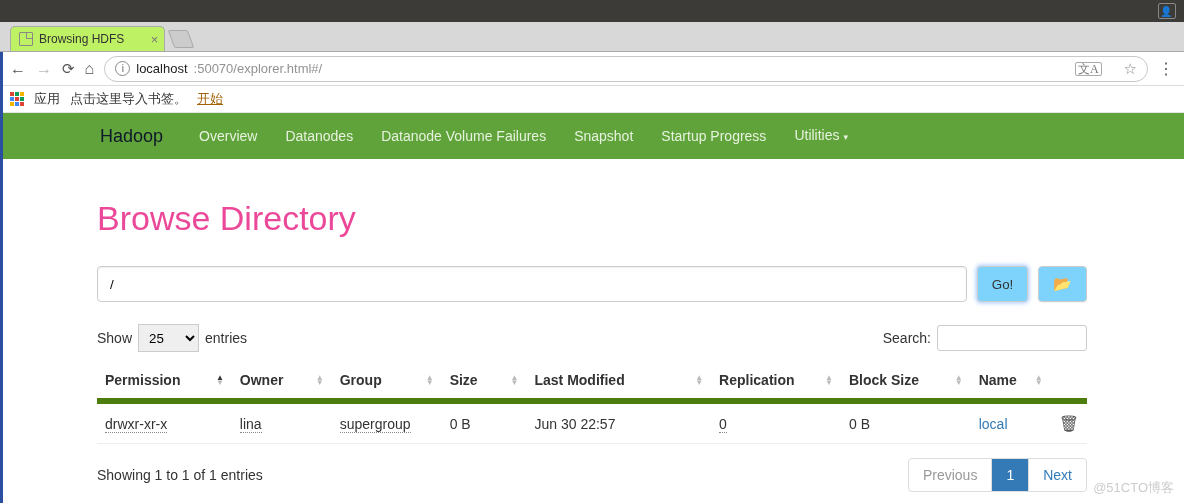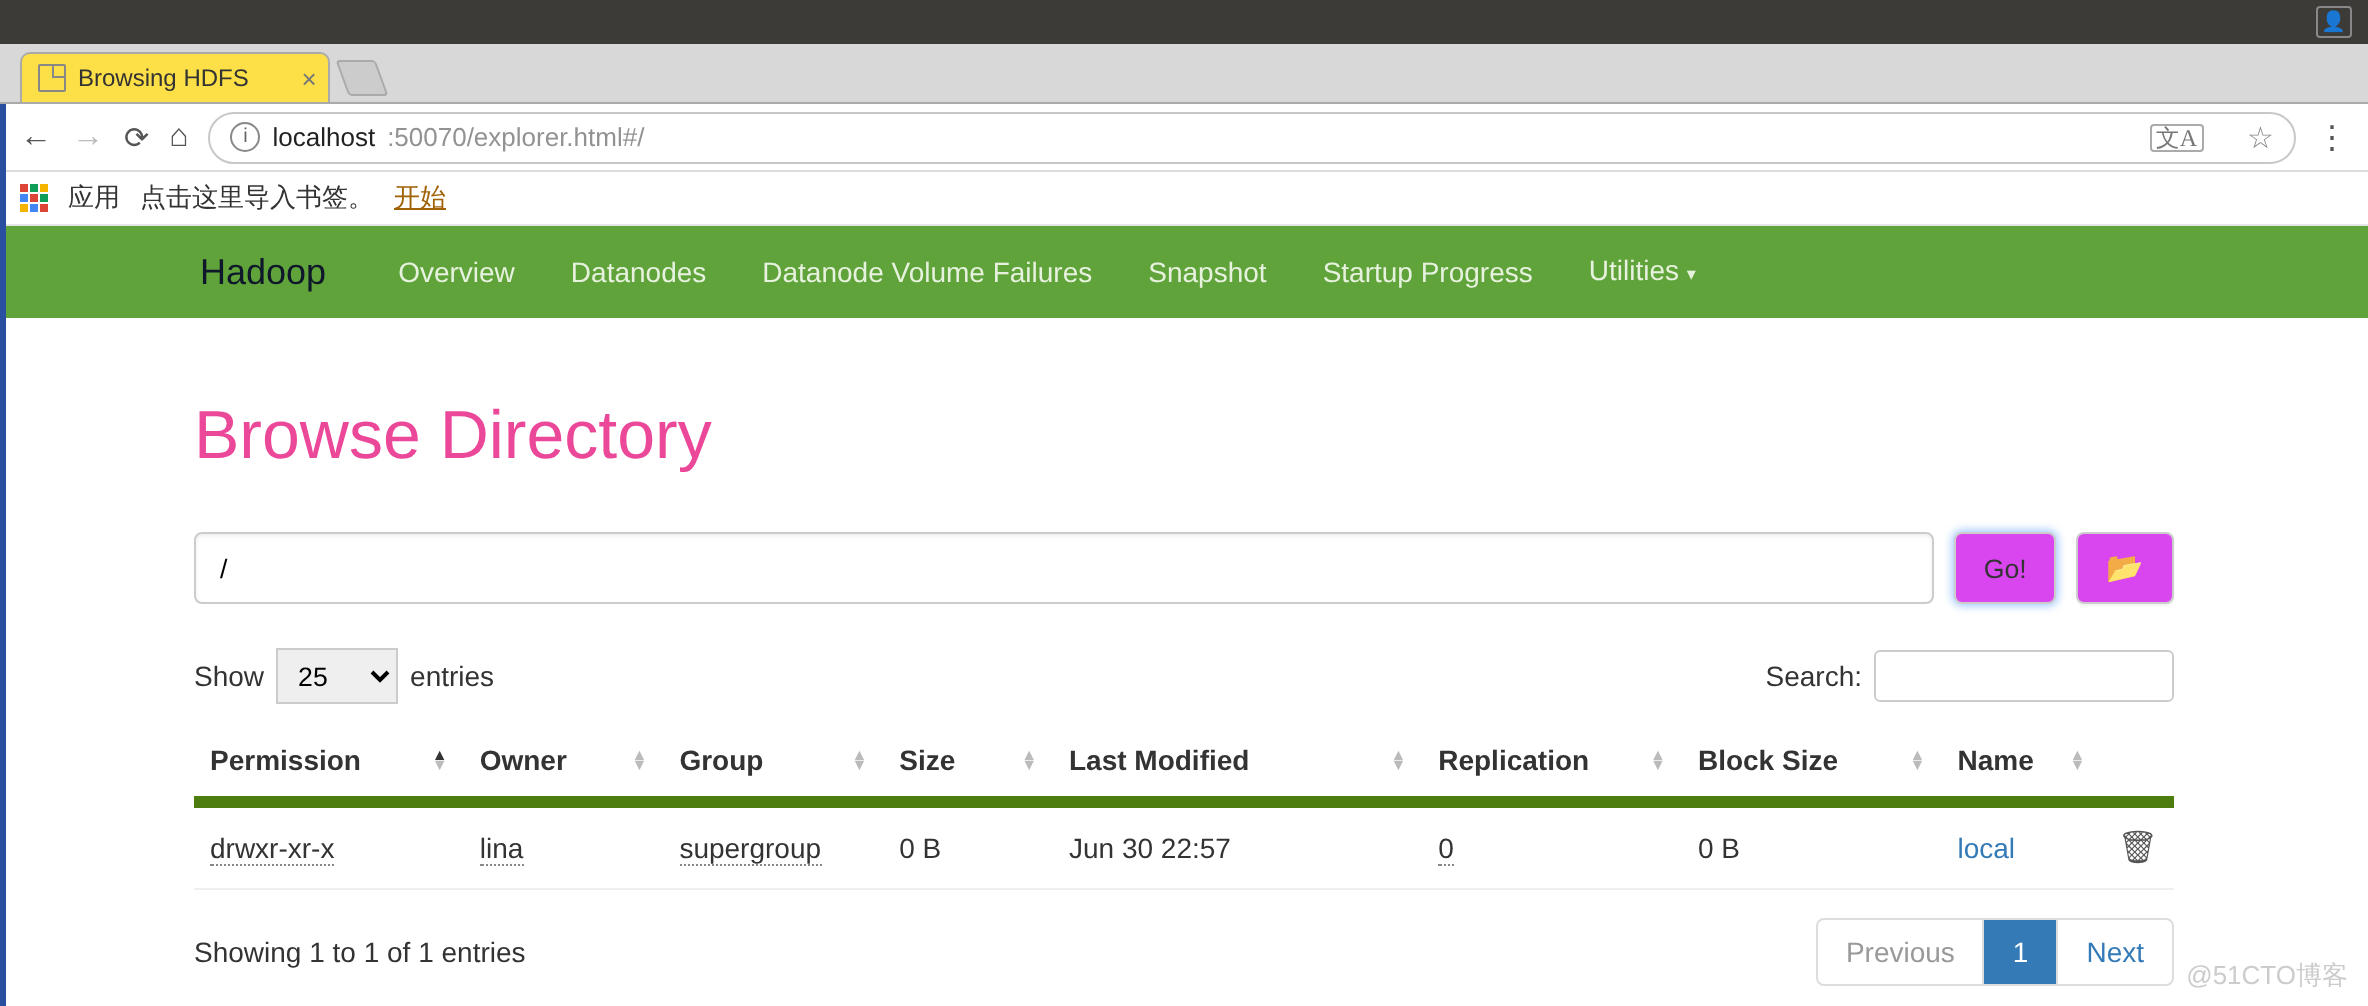--- a/index.html
+++ b/index.html
@@ -1,21 +1,21 @@
 <!DOCTYPE html>
 <html><head>
 <meta charset="utf-8">
 <style>
   * { box-sizing: border-box; }
   body { margin:0; font-family: Arial, Helvetica, sans-serif; font-size:14px; color:#333; background:#fff;}
   
   .win-titlebar { background:#3c3b37; height:22px; display:flex; justify-content:flex-end; align-items:center; padding:0 8px;}
   .win-user { width:18px; height:16px; border:1px solid #888; border-radius:2px; display:flex; align-items:center; justify-content:center; color:#aaa; font-size:10px;}
   .tab-strip { background:#d8d8d8; height:30px; display:flex; align-items:flex-end; padding:0 10px; border-bottom:1px solid #aaa; position:relative;}
-  .tab { background:#fde047; border:1px solid #aaa; border-bottom:none; border-radius:5px 5px 0 0; padding:5px 40px 5px 8px; display:flex; gap:6px; font-size:12px; color:#333; position:relative; min-width:150px;}
+  .tab { background:#bef264; border:1px solid #aaa; border-bottom:none; border-radius:5px 5px 0 0; padding:5px 40px 5px 8px; display:flex; gap:6px; font-size:12px; color:#333; position:relative; min-width:150px;}
   .tab .page-ico { width:14px; height:14px; border:1px solid #888; border-radius:1px; position:relative;}
   .tab .page-ico::after { content:""; position:absolute; right:0; top:0; width:5px; height:5px; border-left:1px solid #888; border-bottom:1px solid #888;}
   .tab .x { position:absolute; right:6px; font-size:13px; color:#777;}
   .newtab { width:20px; height:18px; margin-left:6px; margin-bottom:3px; background:#ccc; border:1px solid #aaa; transform:skewX(20deg); border-radius:2px;}
   .nav-bar { height:34px; display:flex; align-items:center; gap:10px; padding:0 10px; border-bottom:1px solid #dcdcdc; color:#555;}
   .nav-ico { font-size:16px; color:#555;}
   .nav-ico.disabled { color:#bbb;}
   .url-box { flex:1; height:26px; border:1px solid #c8c8c8; border-radius:14px; padding:0 10px; display:flex; align-items:center; gap:6px; font-size:13px;}
   .url-box .info-i{ width:15px; height:15px; border:1px solid #888; border-radius:50%; display:flex; align-items:center; justify-content:center; font-size:10px; color:#666;}
   .url-host { color:#222;}
@@ -30,21 +30,21 @@
   .apps-ico i:nth-child(7){background:#f4b400}.apps-ico i:nth-child(8){background:#4285f4}.apps-ico i:nth-child(9){background:#db4437}
   .bm-link { text-decoration:underline; color:#a16207;}
   .left-edge { position:fixed; left:0; top:52px; width:3px; bottom:0; background:#2a4ea0;}
   .green-nav { background:#5fa33a; height:46px; display:flex; align-items:center; padding:0 0 0 100px; gap:0;}
   .green-nav .brand{ color:#0f172a; font-size:18px; font-weight:400; margin-right:22px;}
   .green-nav a { color:#e7f2de; font-size:14px; padding:0 14px; line-height:46px;}
   .container { width:990px; margin:0 auto; padding:0 0 20px 0;}
   h1 { font-size:34px; font-weight:500; color:#ec4899; margin:40px 0 28px 0;}
   .path-row{ display:flex; gap:10px; align-items:stretch;}
   .path-input { flex:1; height:36px; border:1px solid #ccc; border-radius:4px; padding:0 12px; box-shadow:inset 0 1px 2px rgba(0,0,0,.07);}
-  .btn { height:36px; padding:0 14px; border:1px solid #ccc; border-radius:4px; background:#d946ef; display:flex; align-items:center; box-shadow:0 1px 1px rgba(0,0,0,.05);}
+  .btn { height:36px; padding:0 14px; border:1px solid #ccc; border-radius:4px; background:#7dd3fc; display:flex; align-items:center; box-shadow:0 1px 1px rgba(0,0,0,.05);}
   .btn.go{ box-shadow:0 0 4px 1px rgba(100,160,255,.6); color:#333;}
   .folder-ico::before{content:"📂"; font-size:15px;}
   .ctl-row{ display:flex; align-items:center; margin-top:22px; font-size:14px; color:#333;}
   .ctl-row select{ height:28px; border:1px solid #ccc; margin:0 6px; padding:0 18px 0 6px;}
   .ctl-row .right{ margin-left:auto; display:flex; align-items:center; gap:6px;}
   .ctl-row input.search{ height:26px; width:150px; border:1px solid #ccc; border-radius:3px; padding:0 6px;}
   table { width:100%; border-collapse:collapse; margin-top:10px;}
   thead th{ text-align:left; font-size:14px; padding:10px 8px; border-bottom:6px solid #4d7c0f; position:relative; font-weight:700;}
   .sort-ico{ position:absolute; right:8px; top:50%; transform:translateY(-50%); display:flex; flex-direction:column; line-height:5px; font-size:8px; color:#bbb;}
   .sort-ico.active .up{color:#333}

